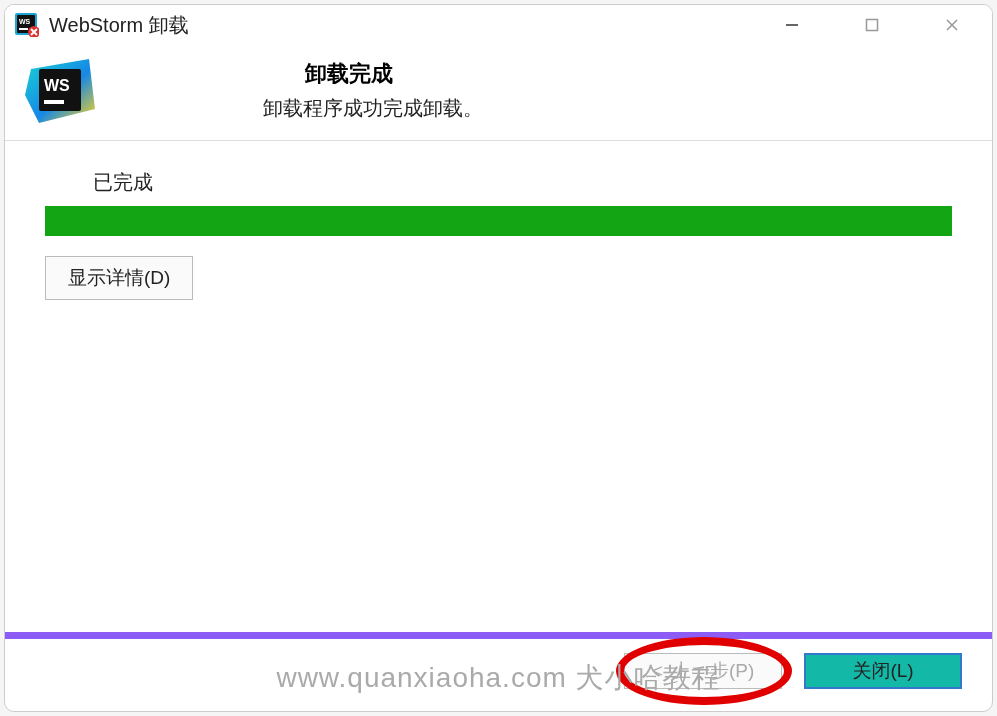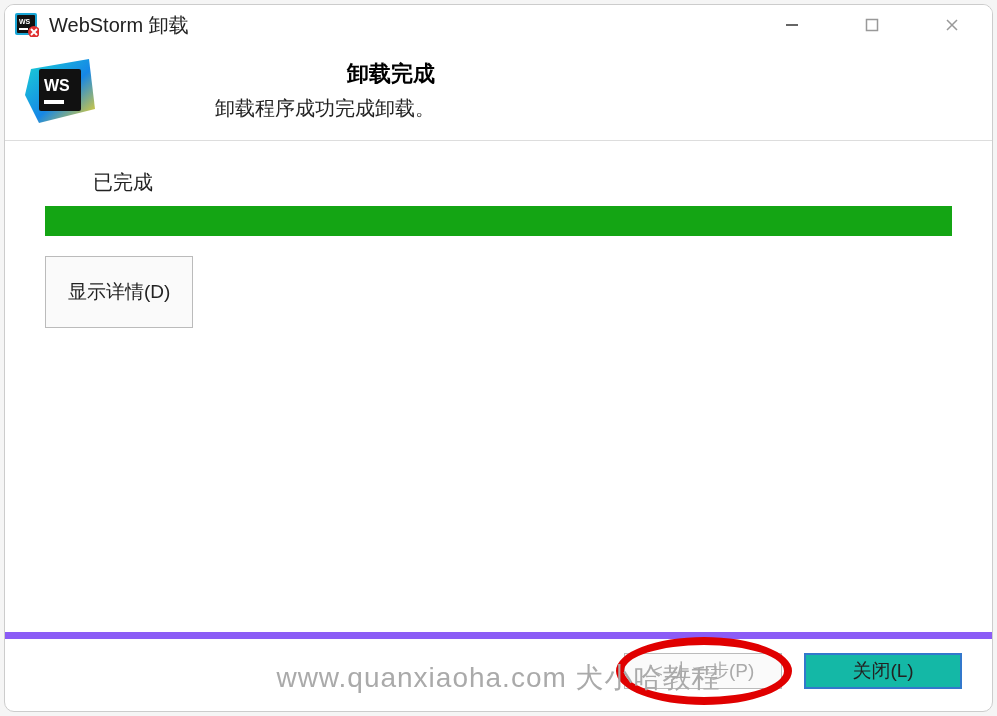--- a/index.html
+++ b/index.html
@@ -52,41 +52,41 @@
     display: flex;
     align-items: center;
     padding: 10px 20px 15px 20px;
     border-bottom: 1px solid #dddddd;
   }
   .header-panel .big-icon {
     width: 70px; height: 70px;
     display: flex; align-items: center; justify-content: center;
     margin-right: 120px;
   }
-  .header-text { text-align: right; flex: 0 0 auto; }
+  .header-text { text-align: center; flex: 0 0 auto; }
   .header-text .h1 { font-size: 22px; font-weight: bold; margin-bottom: 6px; }
-  .header-text .h2 { font-size: 20px; color: #222; }
+  .header-text .h2 { font-size: 20px; color: #222; margin-left: 48px; }
 
   
   .body {
     flex: 1;
     padding: 28px 40px 10px 40px;
     display: flex;
     flex-direction: column;
   }
   .status-label { font-size: 20px; color: #222; margin-bottom: 10px; margin-left: 48px; }
   .progress-track {
     width: 100%;
     height: 30px;
     background: #14a514;
     margin-bottom: 20px;
   }
   .details-btn {
     align-self: flex-start;
-    padding: 22px 22px;
+    padding: 8px 22px;
     font-size: 19px;
     border: 1px solid #bbbbbb;
     background: #fafafa;
     color: #222;
     cursor: pointer;
   }
 
   
   .footer {
     padding: 14px 30px 22px 30px;

